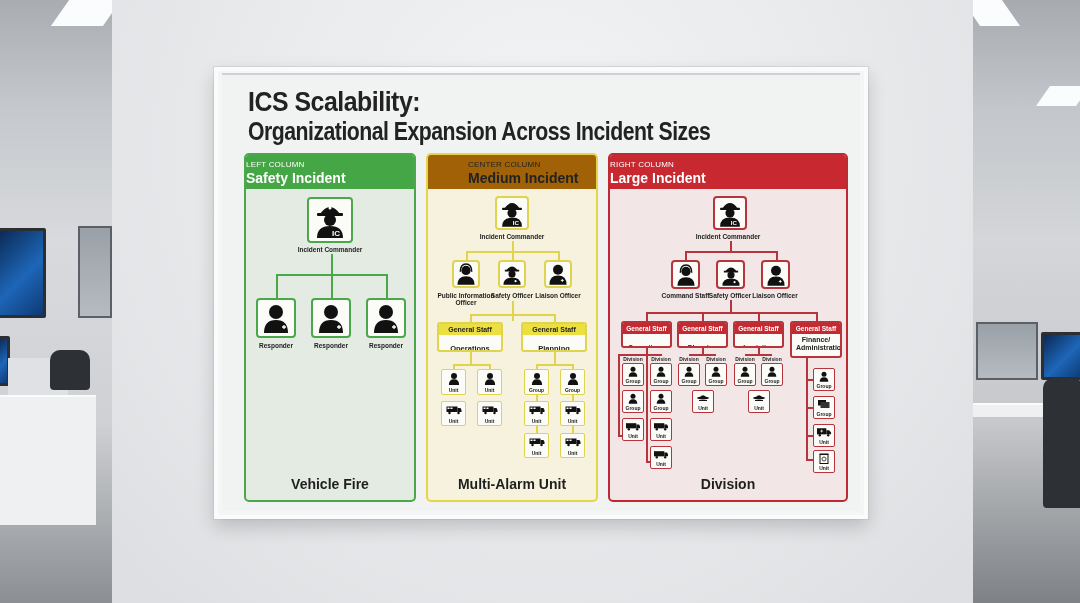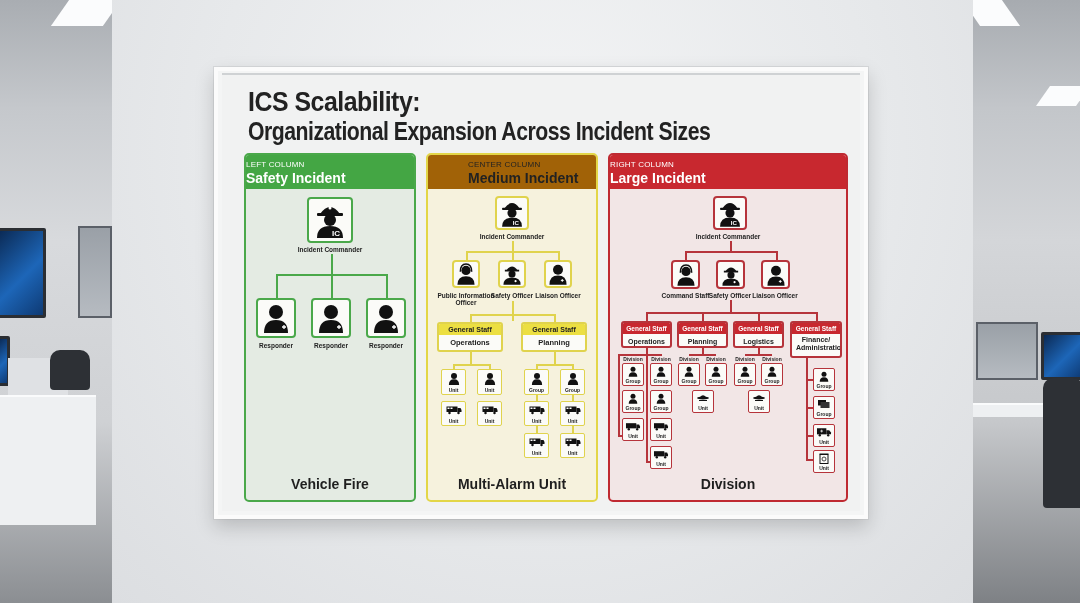--- a/index.html
+++ b/index.html
@@ -76,21 +76,21 @@
   .g .line { background: #4aa84a; }
   .y .line { background: #e0d34d; }
   .r .line { background: #b6343b; }
 
   .gs { position: absolute; border: 2px solid; border-radius: 3px; background: #fbfbf8; text-align: center; overflow: hidden; }
   .y .gs { border-color: #e0d34d; }
   .r .gs { border-color: #b6343b; }
   .gs .gs-top { font-size: 7px; font-weight: bold; padding: 2px 0; }
   .y .gs .gs-top { background: #ecdf42; color: #222; }
   .r .gs .gs-top { background: #c8282f; color: #fff; }
-  .gs .gs-bot { font-size: 7.5px; font-weight: bold; color: #222; padding-top: 4px; line-height: 1.1; }
+  .gs .gs-bot { font-size: 7.5px; font-weight: bold; color: #222; padding-top: 10px; line-height: 1.1; }
 
   .small { position: absolute; border: 1.5px solid; border-radius: 2px; background: #fbfbf8; text-align: center; }
   .y .small { border-color: #e0d34d; }
   .r .small { border-color: #b6343b; }
   .small .sl { position: absolute; bottom: 1px; left: 0; right: 0; font-size: 5px; font-weight: bold; color: #222; }
   .small svg { position: absolute; left: 50%; top: 2px; transform: translateX(-50%); }
   .div-lbl { position: absolute; font-size: 5px; font-weight: bold; color: #222; text-align: center; }
 </style>
 </head>
 <body>

